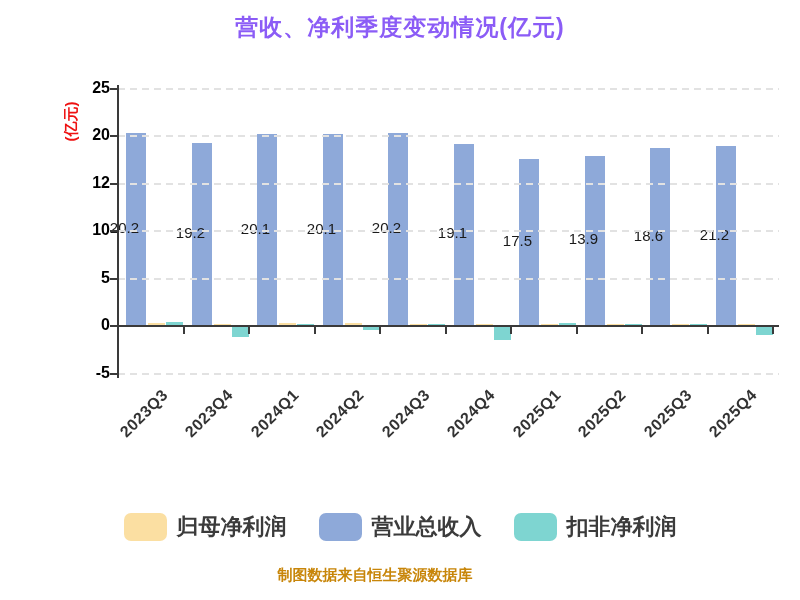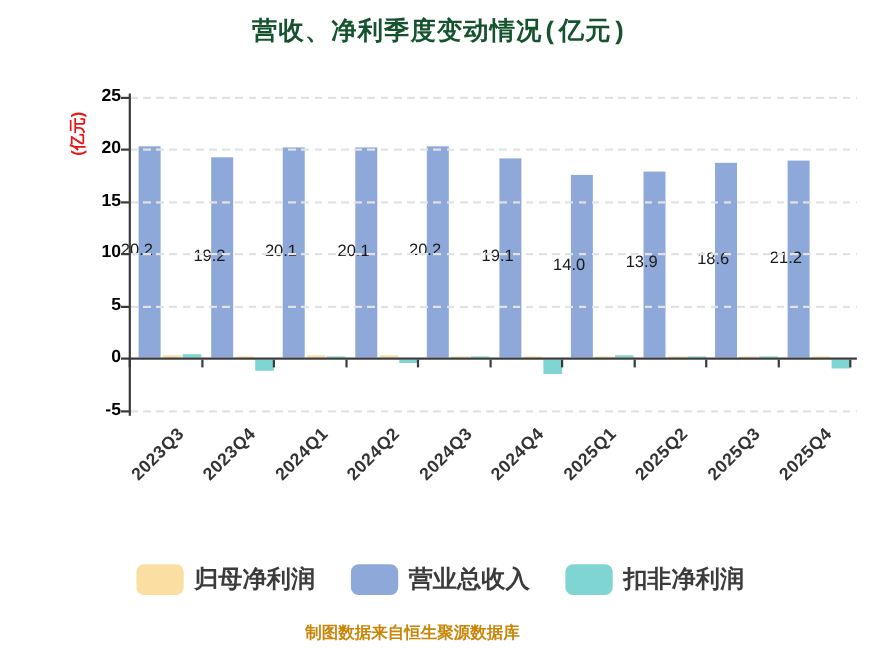--- a/index.html
+++ b/index.html
@@ -1,20 +1,20 @@
 <!DOCTYPE html>
 <html><head>
 <meta charset="utf-8">
 <style>
   html,body{margin:0;padding:0;}
   body{width:800px;height:600px;background:#ffffff;overflow:hidden;
        font-family:"Liberation Sans","DejaVu Sans",sans-serif;}
   #chart-root{position:absolute;left:0;top:0;width:800px;height:600px;background:#fff;}
   #chart-title{position:absolute;left:0;top:12px;width:800px;margin:0;text-align:center;
-       font-size:23px;font-weight:bold;color:#14532d;letter-spacing:1px;font-family:Liberation Mono, monospace;}
+       font-size:23px;font-weight:bold;color:#8b5cf6;letter-spacing:1px;}
   #y-unit{position:absolute;left:36px;top:112px;width:70px;text-align:center;
        font-size:15px;font-weight:bold;color:#ee1111;
        transform:rotate(-90deg);transform-origin:50% 50%;}
   #plot{position:absolute;left:0;top:0;width:800px;height:600px;}
   .gridline{position:absolute;height:2px;z-index:4;
        background:repeating-linear-gradient(90deg,#e2e2e2 0 7px,transparent 7px 12px);}
   .axis-line{position:absolute;background:#3a3a3a;z-index:6;}
   .ytick{position:absolute;width:8px;height:2px;background:#3a3a3a;z-index:6;}
   .xtick{position:absolute;width:2px;height:7px;background:#3a3a3a;z-index:6;}
   .ylab{position:absolute;width:40px;text-align:right;font-size:16px;font-weight:bold;
@@ -41,21 +41,21 @@
   <span id="y-unit">(亿元)</span>
   <div id="plot">
       <div class="gridline" style="left: 118px; top: 87.5px; width: 661px;"></div>
       <div class="ytick" style="left: 110px; top: 87.5px;"></div>
       <div class="ylab" style="left: 70px; top: 78.5px;">25</div>
       <div class="gridline" style="left: 118px; top: 135px; width: 661px;"></div>
       <div class="ytick" style="left: 110px; top: 135px;"></div>
       <div class="ylab" style="left: 70px; top: 126px;">20</div>
       <div class="gridline" style="left: 118px; top: 182.5px; width: 661px;"></div>
       <div class="ytick" style="left: 110px; top: 182.5px;"></div>
-      <div class="ylab" style="left: 70px; top: 173.5px;">15</div>
+      <div class="ylab" style="left: 70px; top: 173.5px;">12</div>
       <div class="gridline" style="left: 118px; top: 230px; width: 661px;"></div>
       <div class="ytick" style="left: 110px; top: 230px;"></div>
       <div class="ylab" style="left: 70px; top: 221px;">10</div>
       <div class="gridline" style="left: 118px; top: 277.5px; width: 661px;"></div>
       <div class="ytick" style="left: 110px; top: 277.5px;"></div>
       <div class="ylab" style="left: 70px; top: 268.5px;">5</div>
       <div class="ytick" style="left: 110px; top: 325px;"></div>
       <div class="ylab" style="left: 70px; top: 316px;">0</div>
       <div class="gridline" style="left: 118px; top: 372.5px; width: 661px;"></div>
       <div class="ytick" style="left: 110px; top: 372.5px;"></div>
@@ -79,21 +79,21 @@
       <div class="vlabel" style="left: 141px; top: 224px;">19.2</div>
       <div class="bar" style="left: 257px; top: 134.05px; width: 20px; height: 190.95px; background: rgb(142, 169, 217);"></div>
       <div class="vlabel" style="left: 206px; top: 220px;">20.1</div>
       <div class="bar" style="left: 323px; top: 134.05px; width: 20px; height: 190.95px; background: rgb(142, 169, 217);"></div>
       <div class="vlabel" style="left: 272px; top: 220px;">20.1</div>
       <div class="bar" style="left: 388px; top: 133.1px; width: 20px; height: 191.9px; background: rgb(142, 169, 217);"></div>
       <div class="vlabel" style="left: 337px; top: 219px;">20.2</div>
       <div class="bar" style="left: 454px; top: 143.55px; width: 20px; height: 181.45px; background: rgb(142, 169, 217);"></div>
       <div class="vlabel" style="left: 403px; top: 224px;">19.1</div>
       <div class="bar" style="left: 519px; top: 158.75px; width: 20px; height: 166.25px; background: rgb(142, 169, 217);"></div>
-      <div class="vlabel" style="left: 468px; top: 232px;">14.0</div>
+      <div class="vlabel" style="left: 468px; top: 232px;">17.5</div>
       <div class="bar" style="left: 585px; top: 155.9px; width: 20px; height: 169.1px; background: rgb(142, 169, 217);"></div>
       <div class="vlabel" style="left: 534px; top: 230px;">13.9</div>
       <div class="bar" style="left: 650px; top: 148.3px; width: 20px; height: 176.7px; background: rgb(142, 169, 217);"></div>
       <div class="vlabel" style="left: 599px; top: 227px;">18.6</div>
       <div class="bar" style="left: 716px; top: 146.4px; width: 20px; height: 178.6px; background: rgb(142, 169, 217);"></div>
       <div class="vlabel" style="left: 665px; top: 226px;">21.2</div>
       <div class="bar" style="left: 148px; top: 323.1px; width: 17px; height: 1.9px; background: rgb(251, 223, 162);"></div>
       <div class="bar" style="left: 214px; top: 323.575px; width: 17px; height: 1.425px; background: rgb(251, 223, 162);"></div>
       <div class="bar" style="left: 279px; top: 323.1px; width: 17px; height: 1.9px; background: rgb(251, 223, 162);"></div>
       <div class="bar" style="left: 345px; top: 323.1px; width: 17px; height: 1.9px; background: rgb(251, 223, 162);"></div>

